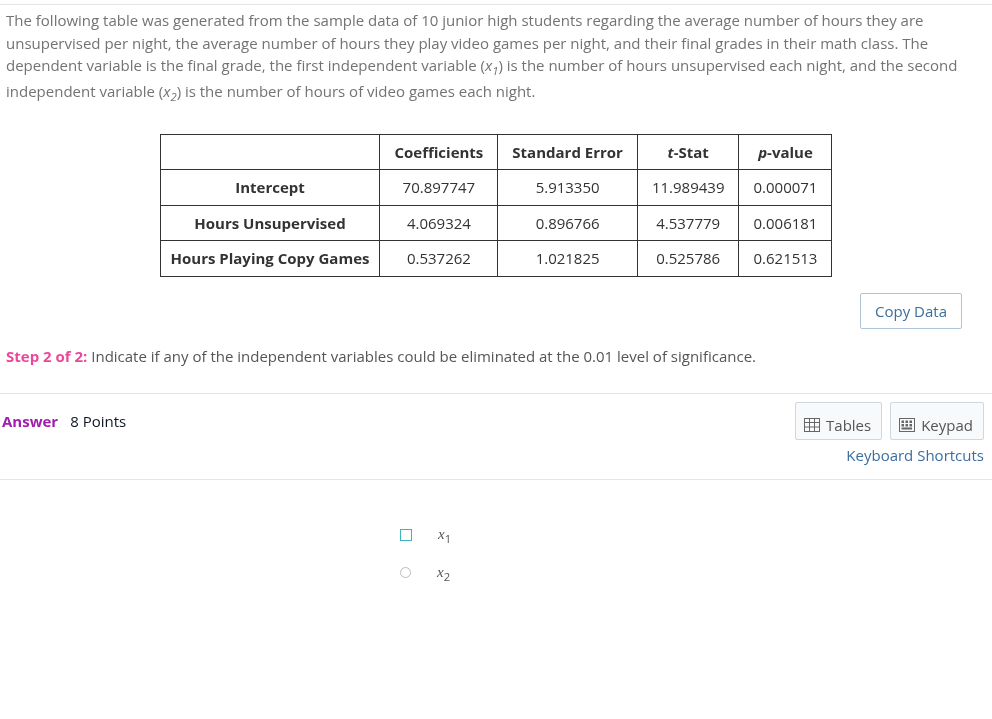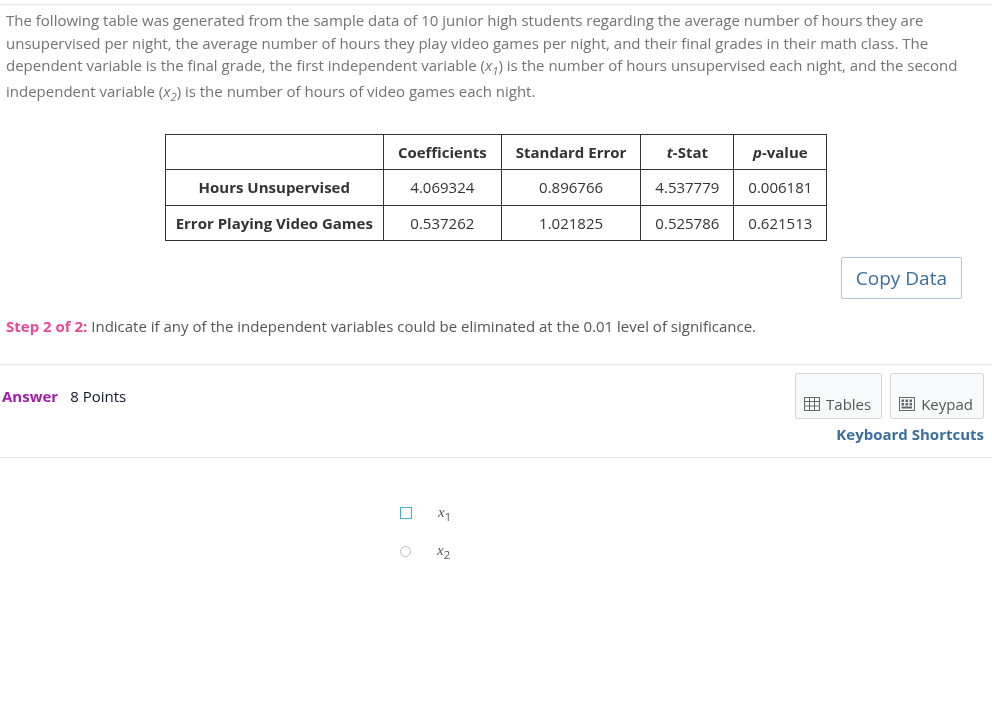--- a/index.html
+++ b/index.html
@@ -51,21 +51,21 @@
   .italic { font-style: italic; }
   .copy-row {
     display: flex;
     justify-content: flex-end;
     padding: 6px 30px 8px 0;
   }
   button.copy-data {
     background: #fff;
     border: 1px solid #adc4d9;
     color: #3b6e9e;
-    font-size: 19px;
+    font-size: 15px;
     padding: 7px 14px;
     border-radius: 2px;
     cursor: pointer;
     font-family: inherit;
   }
   .step {
     padding: 8px 6px 20px 6px;
     color: #555;
   }
   .step strong { color: #ec4899; font-weight: 700; }
@@ -83,40 +83,39 @@
     color: #a21caf;
     margin-right: 12px;
   }
   .answer-bar .points { color: #0f172a; }
   .answer-bar .spacer { flex: 1; }
   .util-btn {
     background: #f7f9fb;
     border: 1px solid #cfd7df;
     color: #555;
     font-size: 15px;
-    padding: 20px 10px 4px 8px;
+    padding: 12px 10px 4px 8px;
     border-radius: 2px;
     cursor: pointer;
     font-family: inherit;
     display: inline-flex;
     align-items: center;
     gap: 6px;
     margin-left: 8px;
   }
   .util-btn svg { display: block; }
   .shortcut-link-row {
     display: flex;
     justify-content: flex-end;
     padding: 0 8px 6px 0;
   }
   .shortcut-link {
     color: #3b6e9e;
     font-size: 15px;
     cursor: pointer;
-    font-weight: bold;
   }
   .options {
     padding: 30px 0 30px 400px;
   }
   .opt {
     display: flex;
     align-items: center;
     gap: 26px;
     padding: 6px 0;
     color: #555;
@@ -151,28 +150,35 @@
   <table class="coef">
     <tbody>
         <tr>
       <th class="blank"></th>
       <th>Coefficients</th>
       <th>Standard Error</th>
       <th><span class="italic">t</span>-Stat</th>
       <th><span class="italic">p</span>-value</th>
     </tr>
     <tr>
+      <th class="rowlabel">Intercept</th>
+      <td>70.897747</td>
+      <td>5.913350</td>
+      <td>11.989439</td>
+      <td>0.000071</td>
+    </tr>
+    <tr>
       <th class="rowlabel">Hours Unsupervised</th>
       <td>4.069324</td>
       <td>0.896766</td>
       <td>4.537779</td>
       <td>0.006181</td>
     </tr>
     <tr>
-      <th class="rowlabel">Error Playing Video Games</th>
+      <th class="rowlabel">Hours Playing Copy Games</th>
       <td>0.537262</td>
       <td>1.021825</td>
       <td>0.525786</td>
       <td>0.621513</td>
     </tr>
   </tbody>
     </table>
 </div>
 
 <div class="copy-row">

